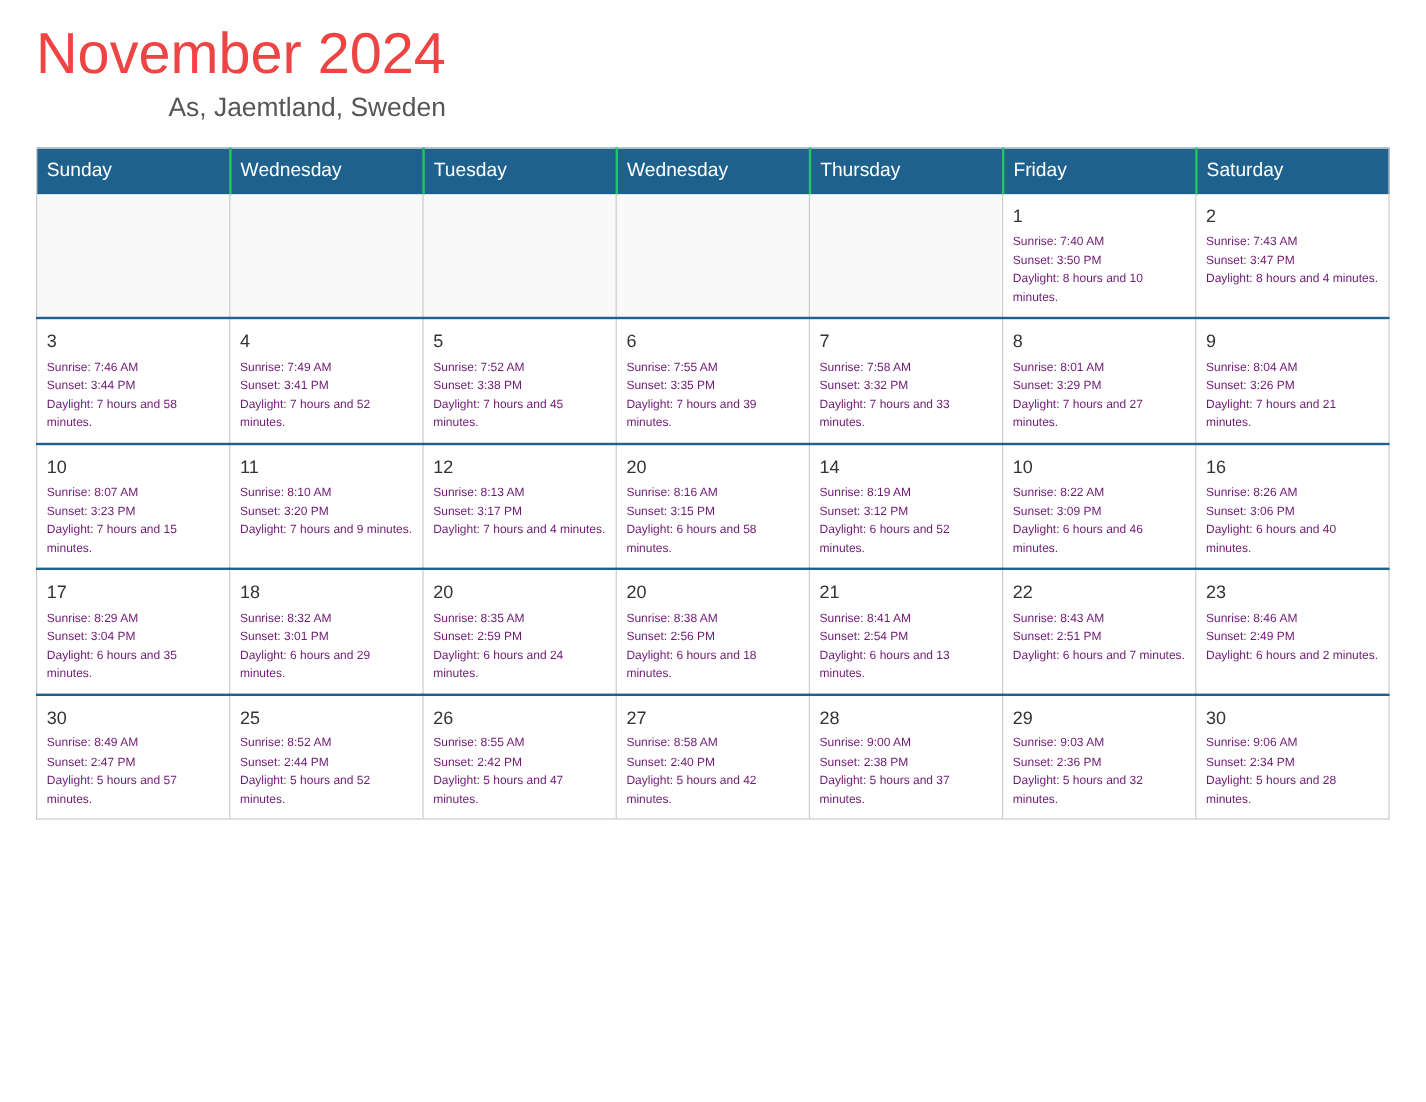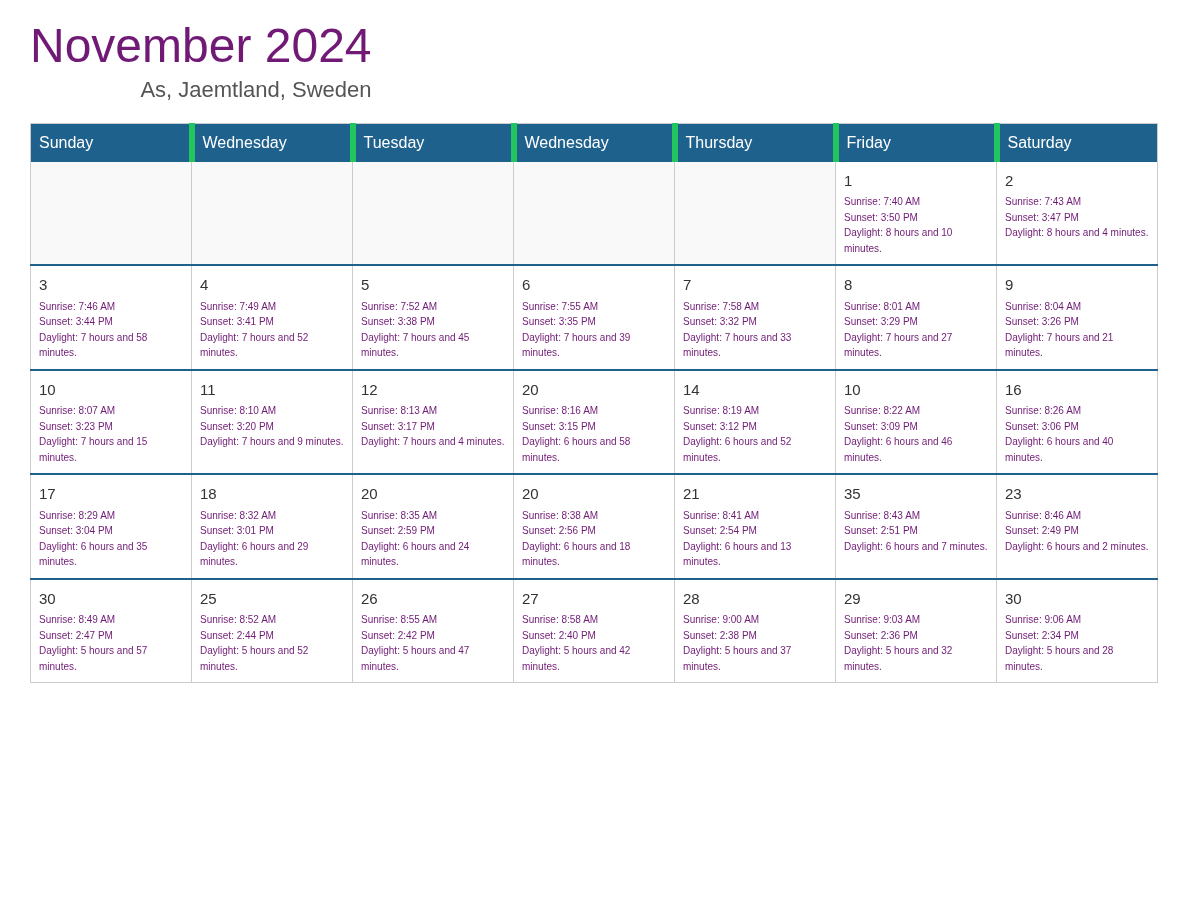--- a/index.html
+++ b/index.html
@@ -44,41 +44,41 @@
       font-weight: bold;
       color: #2980b9;
       margin-left: 2px;
     }
     .title-section {
       text-align: right;
     }
     .month-title {
       font-size: 48px;
       font-weight: normal;
-      color: #701a75;
+      color: #ef4444;
       line-height: 1.1;
     }
     .location-title {
       font-size: 22px;
       color: #555;
       margin-top: 4px;
     }
     .calendar {
       width: 100%;
       border-collapse: collapse;
       border: 1px solid #ccc;
     }
     .calendar th {
       background-color: #1f618d;
       color: #fff;
       padding: 10px 8px;
       text-align: left;
       font-size: 16px;
       font-weight: normal;
-      border-right: 6px solid #22c55e;
+      border-right: 2px solid #22c55e;
     }
     .calendar th:last-child {
       border-right: none;
     }
     .calendar td {
       vertical-align: top;
       padding: 8px;
       border-right: 1px solid #ccc;
       border-bottom: 1px solid #ccc;
       width: 14.28%;
@@ -226,21 +226,21 @@
         </td>
         <td>
           <span class="day-number">20</span>
           <div class="day-info">Sunrise: 8:38 AM<br>Sunset: 2:56 PM<br>Daylight: 6 hours and 18 minutes.</div>
         </td>
         <td>
           <span class="day-number">21</span>
           <div class="day-info">Sunrise: 8:41 AM<br>Sunset: 2:54 PM<br>Daylight: 6 hours and 13 minutes.</div>
         </td>
         <td>
-          <span class="day-number">35</span>
+          <span class="day-number">22</span>
           <div class="day-info">Sunrise: 8:43 AM<br>Sunset: 2:51 PM<br>Daylight: 6 hours and 7 minutes.</div>
         </td>
         <td>
           <span class="day-number">23</span>
           <div class="day-info">Sunrise: 8:46 AM<br>Sunset: 2:49 PM<br>Daylight: 6 hours and 2 minutes.</div>
         </td>
       </tr>
       <tr>
         <td>
           <span class="day-number">30</span>

